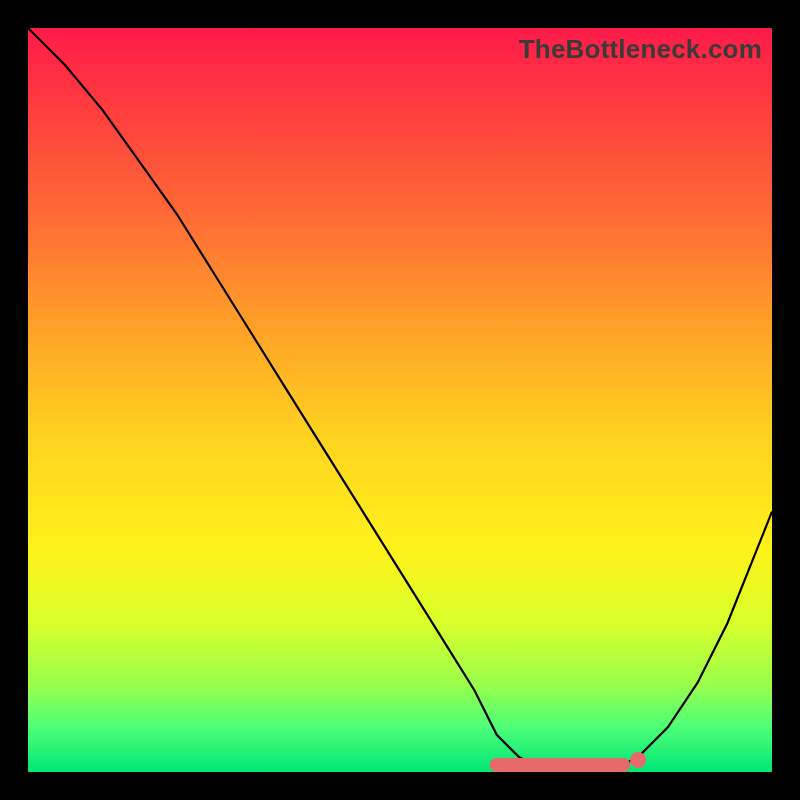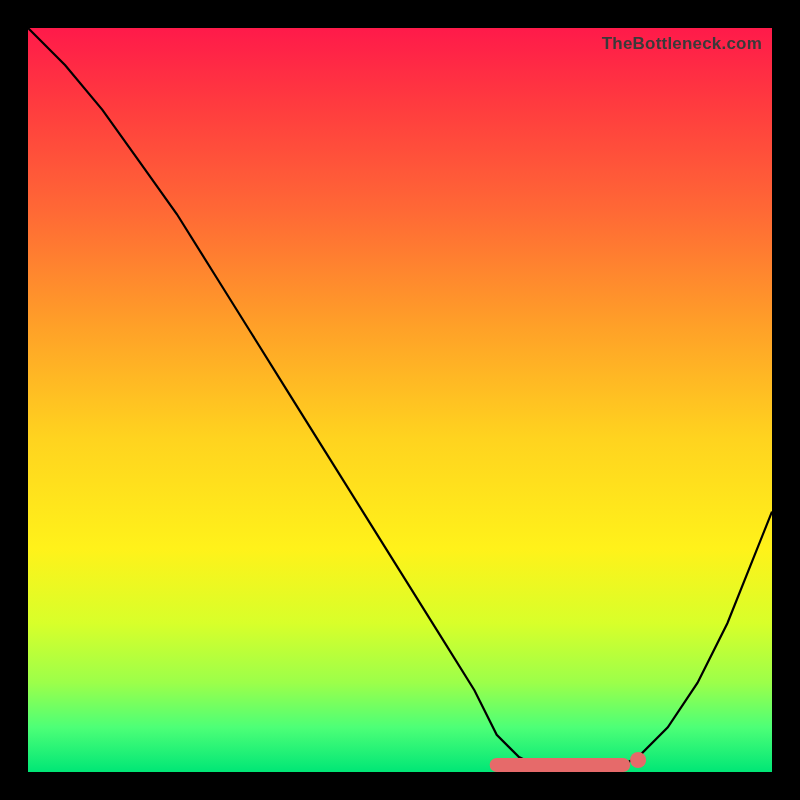--- a/index.html
+++ b/index.html
@@ -33,21 +33,21 @@
       #d8ff2a 80%,
       #9cff4a 88%,
       #4dff77 94%,
       #00e676 100%);
   }
   .watermark {
     position: absolute;
     top: 6px;
     right: 10px;
     color: #3a3a3a;
-    font-size: 17px;
+    font-size: 26px;
     font-weight: 600;
     letter-spacing: 0.2px;
     pointer-events: none;
   }
   svg.curve {
     position: absolute;
     left: 0;
     top: 0;
     width: 744px;
     height: 744px;

